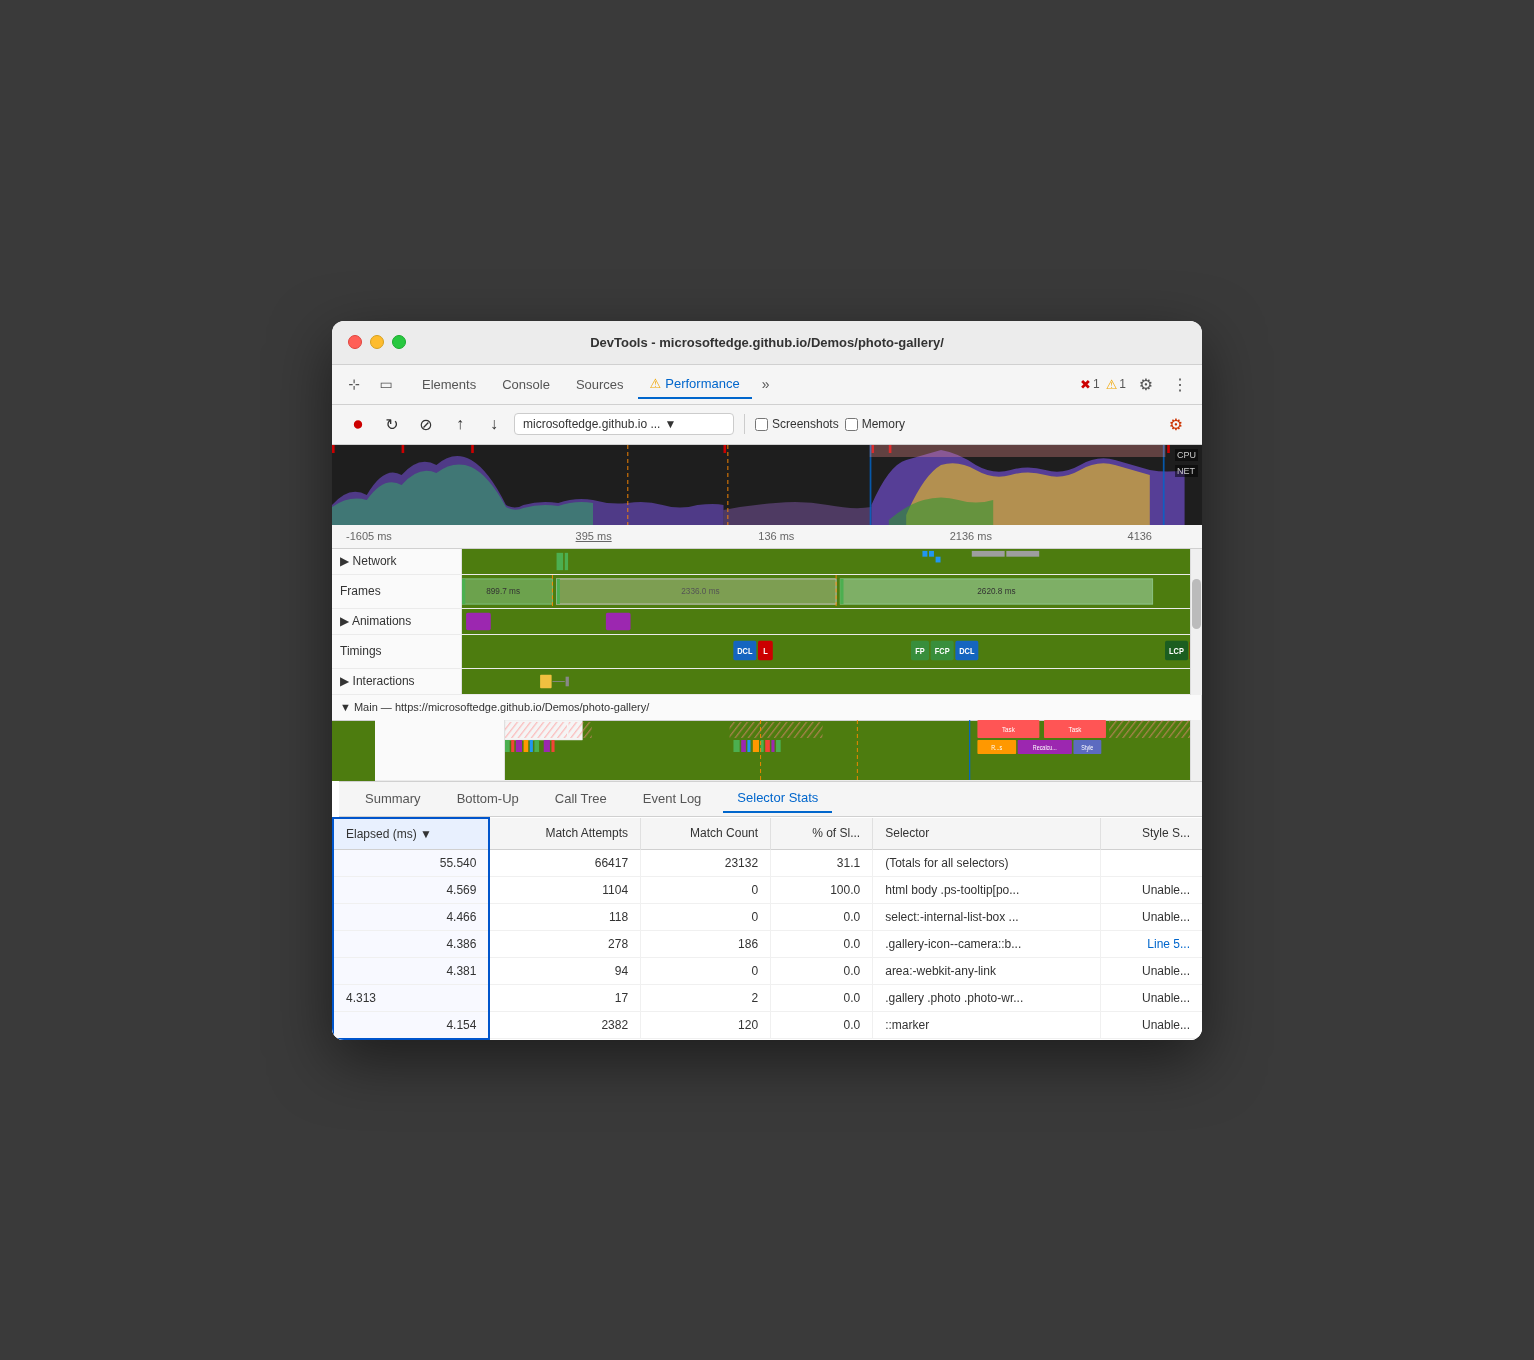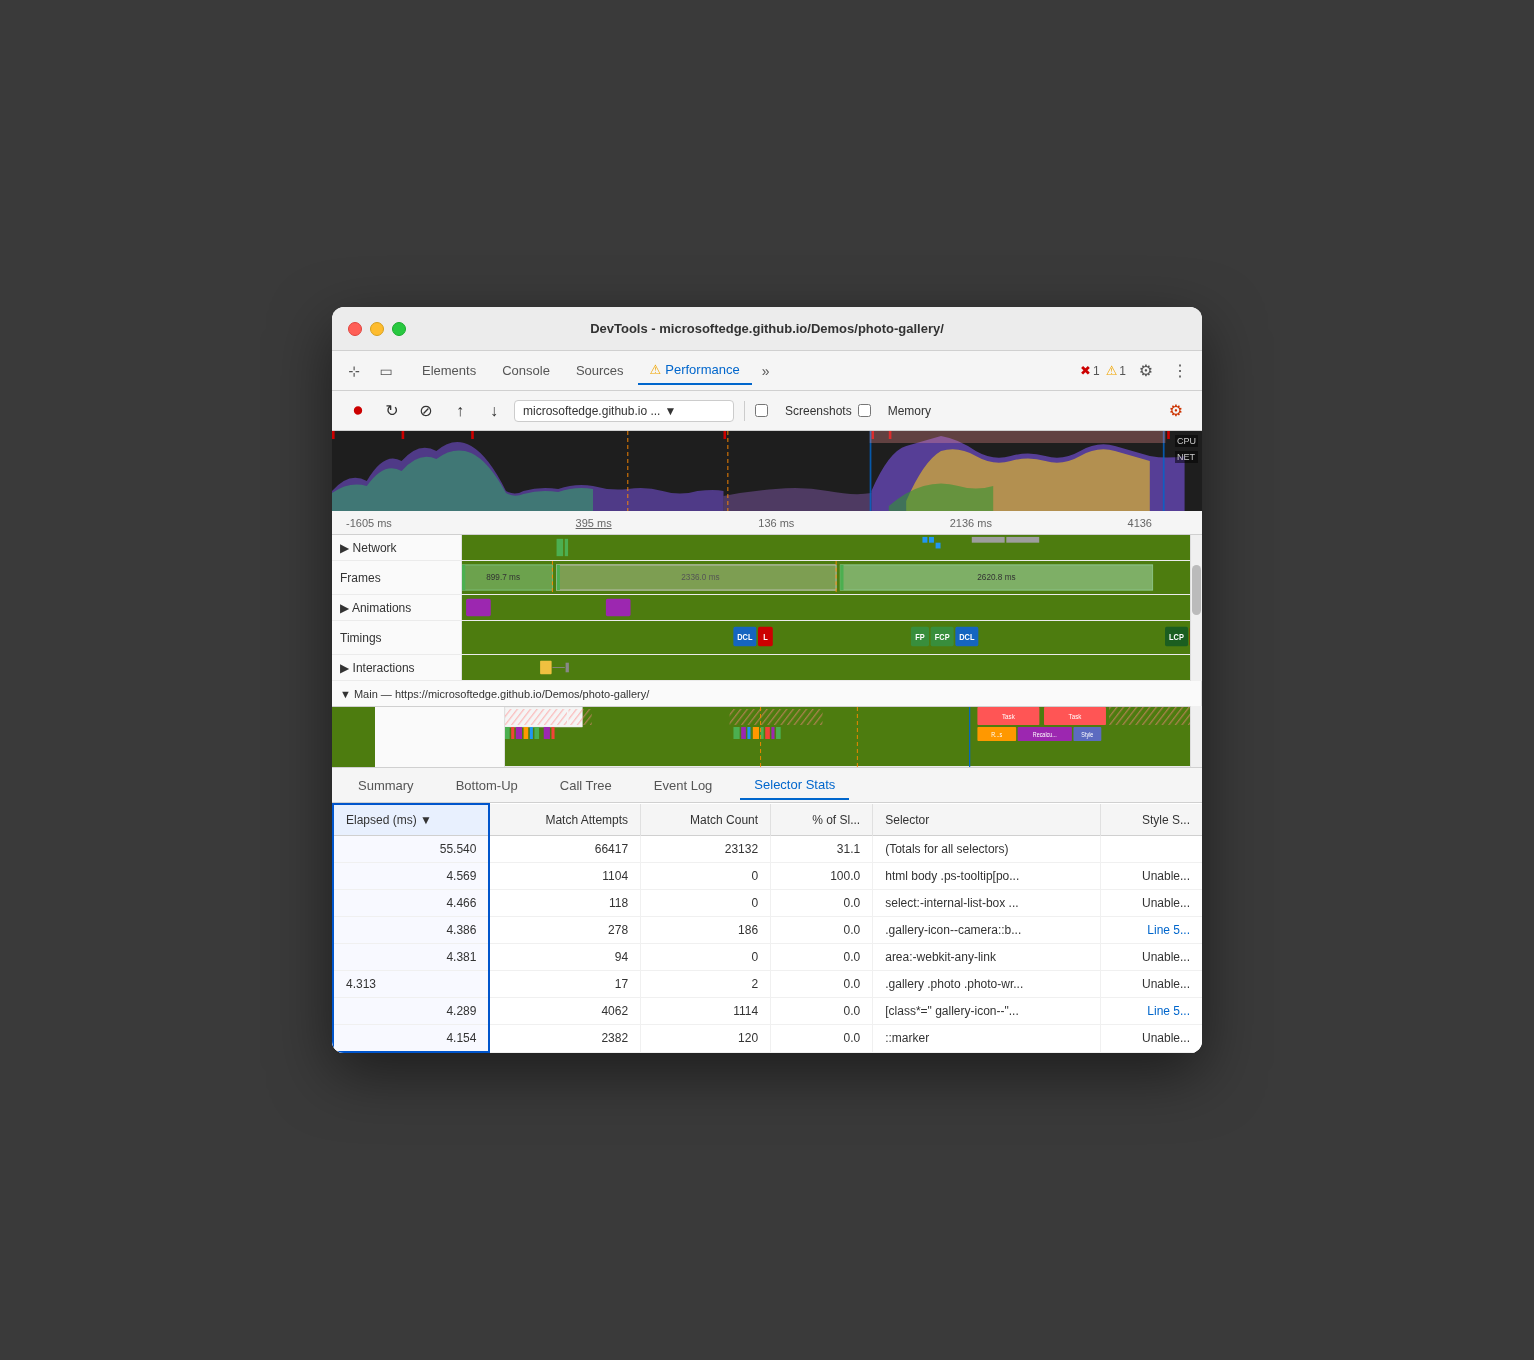--- a/index.html
+++ b/index.html
@@ -166,21 +166,21 @@
     }
     .toolbar-sep {
       width: 1px;
       height: 20px;
       background: #ccc;
       margin: 0 4px;
     }
     .checkbox-label {
       display: flex;
       align-items: center;
-      gap: 17px;
+      gap: 4px;
       font-size: 12px;
       color: #333;
       cursor: pointer;
     }
     .checkbox-label input { cursor: pointer; }
     
     .perf-container {
       background: #ffffff;
       overflow: hidden;
     }
@@ -258,21 +258,22 @@
     .track-row.main-tasks { height: 44px; }
     
     .bottom-tabs {
       background: #f5f5f5;
       display: flex;
       align-items: center;
       padding: 0 12px;
       height: 36px;
       border-top: 1px solid #d0d0d0;
       border-bottom: 1px solid #d0d0d0;
-      gap: 14px;
+      gap: 8px;
+      margin-left: 7px;
     }
     .bottom-tab {
       padding: 6px 14px;
       font-size: 13px;
       cursor: pointer;
       color: #555;
       border-radius: 4px;
       white-space: nowrap;
     }
     .bottom-tab.active {
@@ -672,28 +673,20 @@
   </tr>
             <tr>
     <td style="text-align:left; border-left:2px solid #0055cc; border-right:2px solid #0055cc; border-bottom:none; background:#f8f9ff;">4.313</td>
     <td>17</td>
     <td>2</td>
     <td>0.0</td>
     <td class="text-left">.gallery .photo .photo-wr...</td>
     <td>Unable...</td>
   </tr>
             <tr>
-    <td style="text-align:right; border-left:2px solid #0055cc; border-right:2px solid #0055cc; border-bottom:none; background:#f8f9ff;">4.289</td>
-    <td>4062</td>
-    <td>1114</td>
-    <td>0.0</td>
-    <td class="text-left">[class*=" gallery-icon--"...</td>
-    <td style="color:#0066cc; cursor:pointer;">Line 5...</td>
-  </tr>
-            <tr>
     <td style="text-align:right; border-left:2px solid #0055cc; border-right:2px solid #0055cc; border-bottom:2px solid #0055cc; background:#f8f9ff;">4.154</td>
     <td>2382</td>
     <td>120</td>
     <td>0.0</td>
     <td class="text-left">::marker</td>
     <td>Unable...</td>
   </tr>
           </tbody>
       </table>
     </div>

